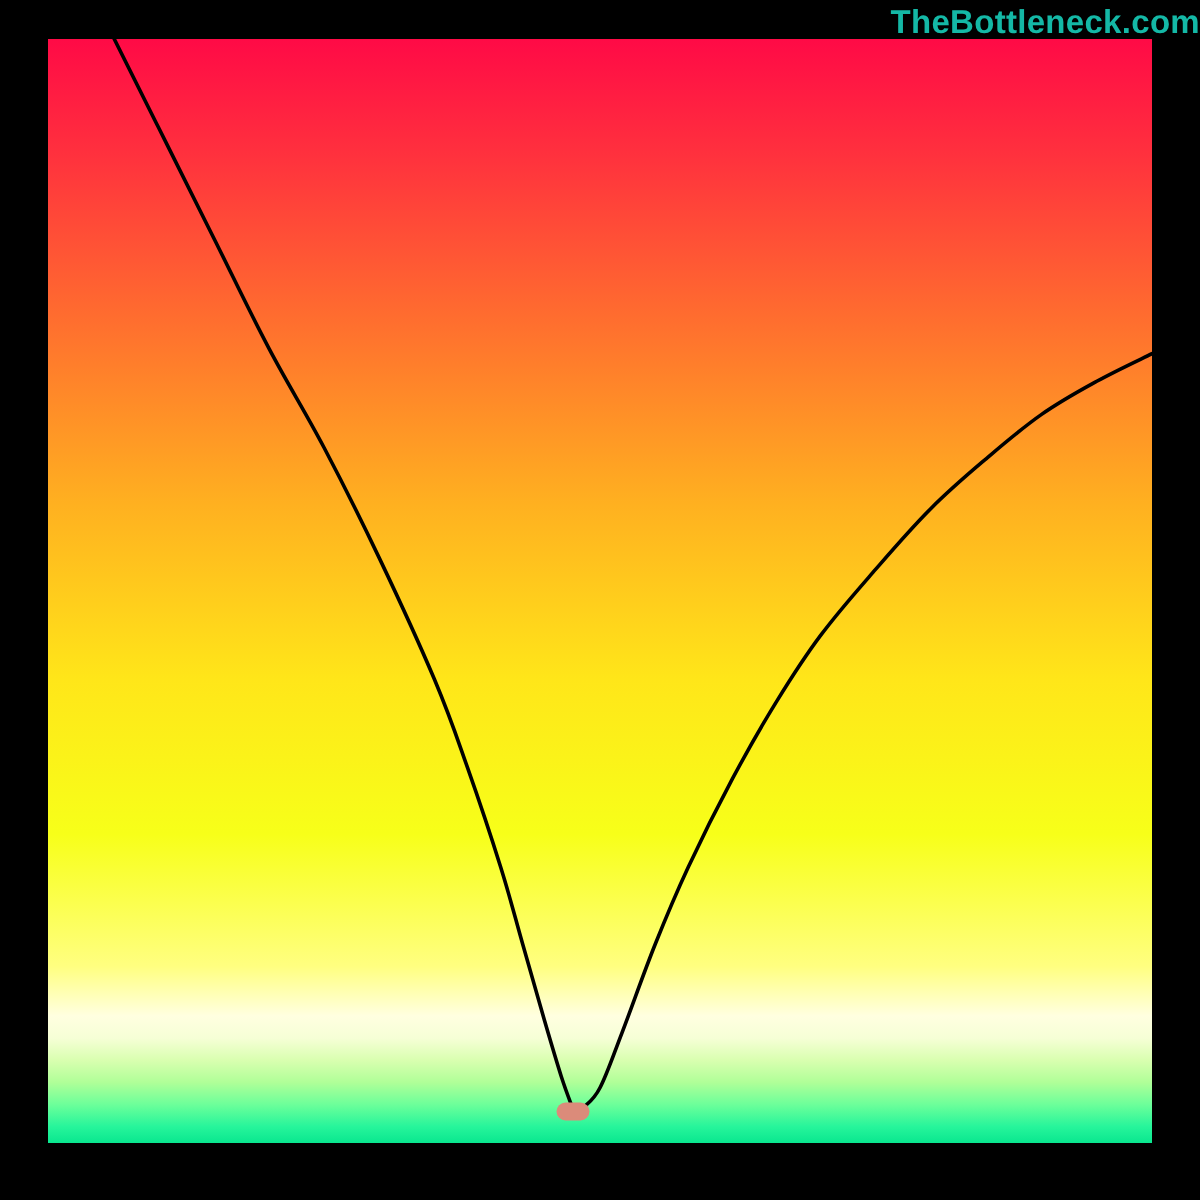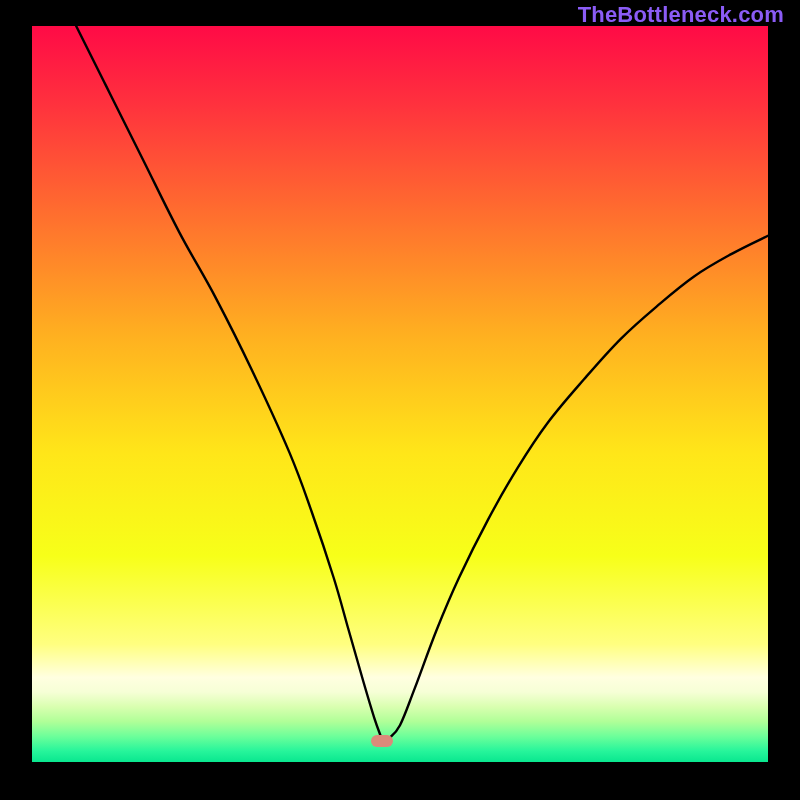--- a/index.html
+++ b/index.html
@@ -13,22 +13,22 @@
   }
   .frame {
     position: relative;
     width: 800px;
     height: 800px;
     background: #000;
   }
   .watermark {
     position: absolute;
     top: 2px;
-    right: 16px;
-    color: #8b5cf6;
+    right: 0;
+    color: #14b8a6;
     font-size: 22px;
     font-weight: 600;
     letter-spacing: 0.2px;
     z-index: 10;
   }
   .plot-area {
     position: absolute;
     left: 32px;
     top: 26px;
     width: 736px;

